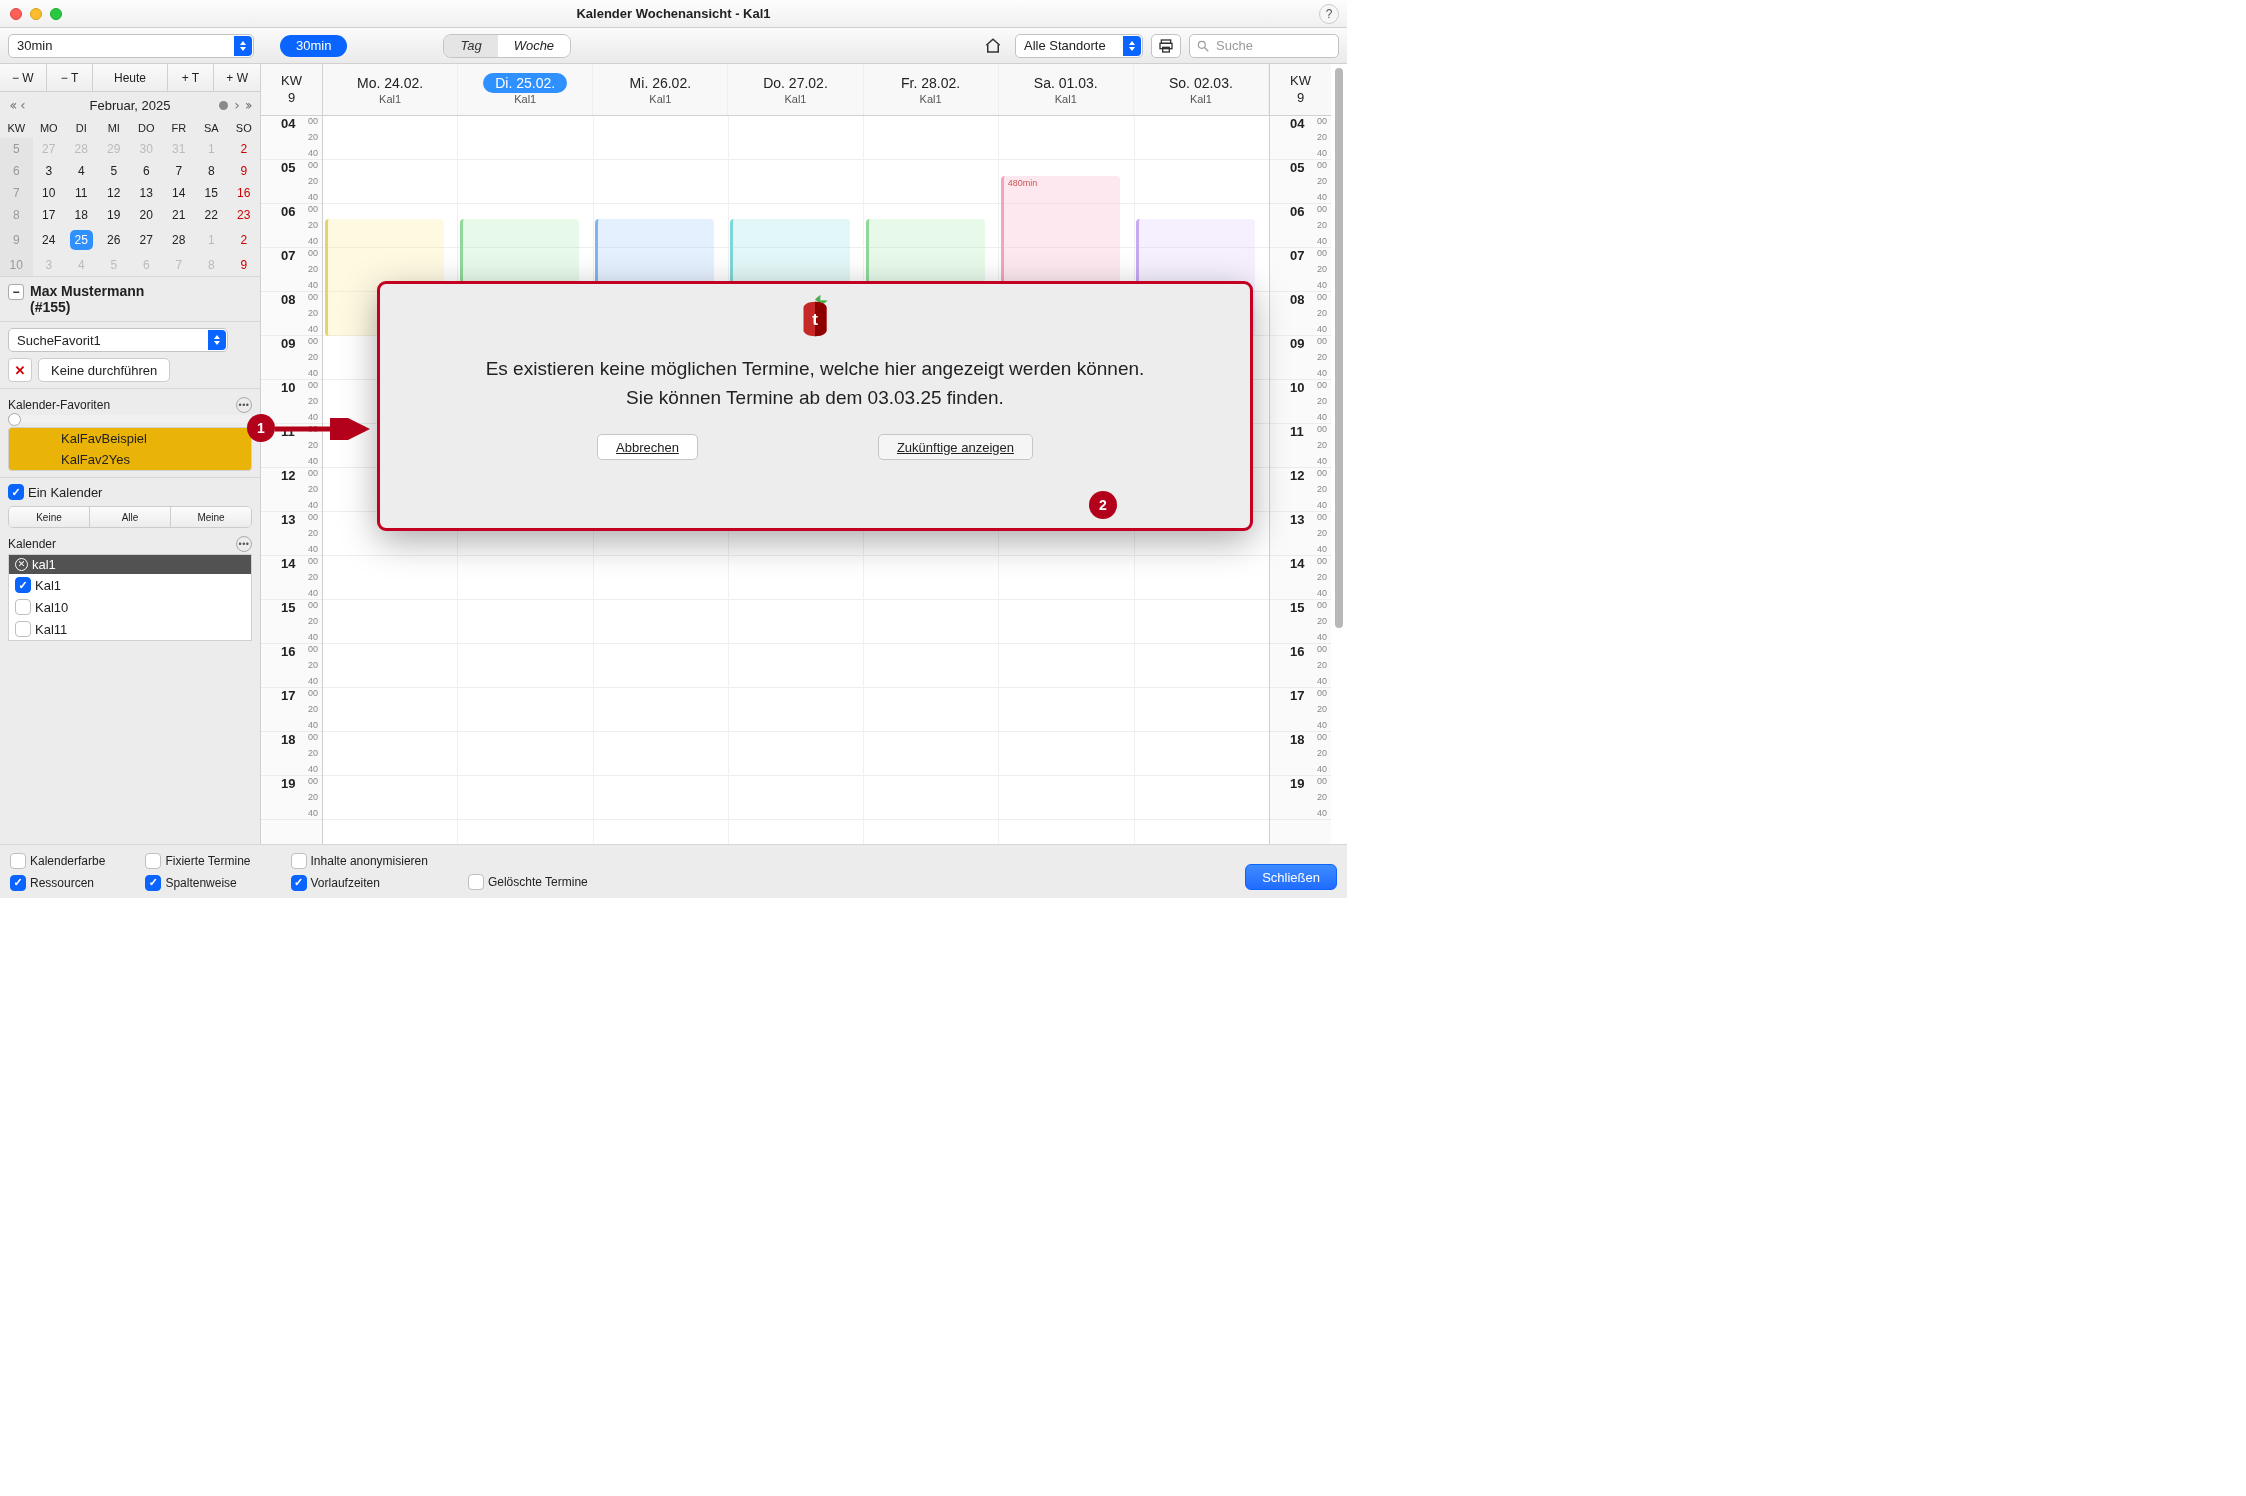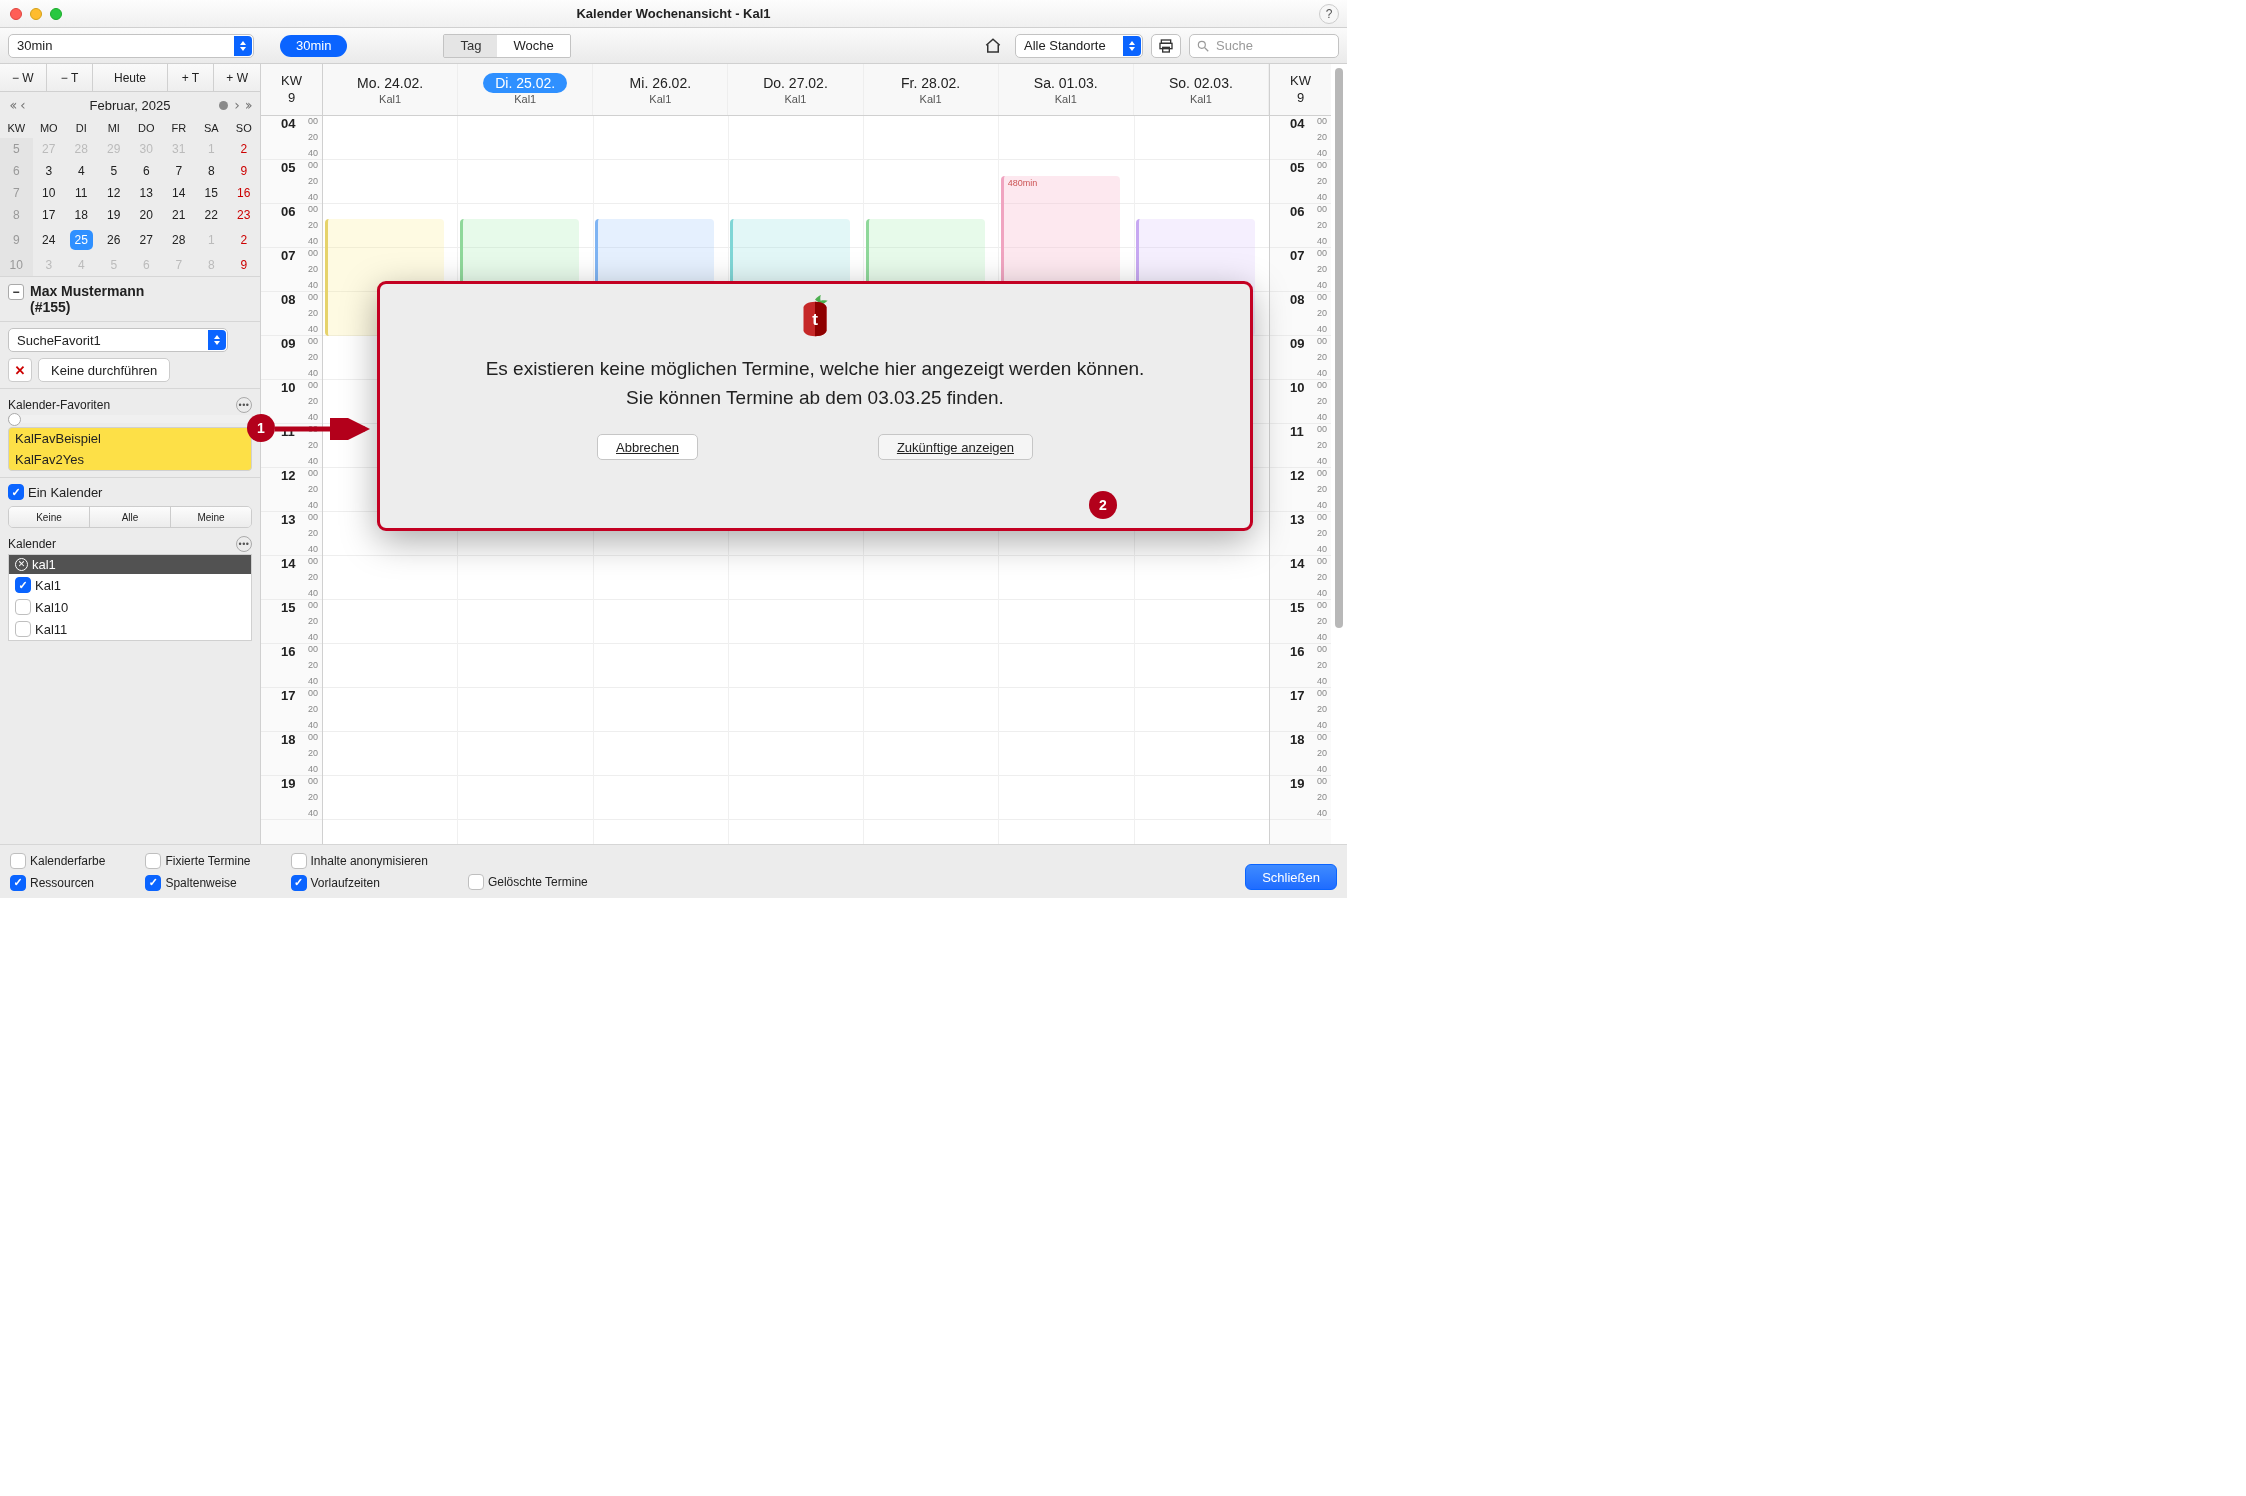--- a/index.html
+++ b/index.html
@@ -27,21 +27,21 @@
 
 
 .toolbar{height:36px;background:linear-gradient(#fbfbfb,#eaeaea);border-bottom:1px solid var(--light-border);display:flex;align-items:center;padding:0 8px;gap:8px;}
 .popup,.seg-btn,.tbbtn,.search{height:24px;border:1px solid #c3c3c3;border-radius:5px;background:#fff;display:flex;align-items:center;font-size:13px;}
 .popup{position:relative;padding:0 28px 0 8px;justify-content:flex-start;}
 .popup .arrows{position:absolute;right:1px;top:1px;bottom:1px;width:18px;border-radius:0 4px 4px 0;background:#0a64ff;display:flex;flex-direction:column;align-items:center;justify-content:center;gap:0;}
 .arrows::before,.arrows::after{content:"";width:0;height:0;border-left:3.5px solid transparent;border-right:3.5px solid transparent;}
 .arrows::before{border-bottom:4px solid #fff;margin-bottom:1px;}
 .arrows::after{border-top:4px solid #fff;margin-top:1px;}
 .pill{border-radius:11px;height:22px;padding:0 16px;background:#0a64ff;color:#fff;display:flex;align-items:center;font-size:13px;font-weight:500;}
-.seg{display:flex;border:1px solid #c3c3c3;border-radius:2px;overflow:hidden;height:24px;}
+.seg{display:flex;border:1px solid #c3c3c3;border-radius:8px;overflow:hidden;height:24px;font-style:italic;}
 .seg>div{padding:0 16px;display:flex;align-items:center;font-size:13px;}
 .seg .off{background:#e5e5e5;color:#333;}
 .seg .on{background:#fff;}
 .tbicon{width:28px;height:28px;display:flex;align-items:center;justify-content:center;}
 .search{width:150px;padding:0 8px 0 26px;background:#fff;position:relative;color:#9a9a9a;}
 .search svg{position:absolute;left:6px;top:4px;}
 
 
 .main{position:absolute;top:64px;bottom:54px;left:0;right:16px;display:flex;}
 .sidebar{width:261px;background:var(--panel);border-right:1px solid var(--light-border);overflow:hidden;display:flex;flex-direction:column;}
@@ -75,21 +75,21 @@
 .favpop{width:220px;}
 .favrow{display:flex;gap:6px;align-items:center;margin-top:6px;}
 .xbtn{width:24px;height:24px;border:1px solid #ccc;border-radius:4px;background:#fff;display:flex;align-items:center;justify-content:center;color:#c00;font-weight:700;}
 .btn{height:24px;padding:0 12px;border:1px solid #ccc;border-radius:5px;background:#fff;display:flex;align-items:center;}
 
 .hdrrow{display:flex;align-items:center;justify-content:space-between;font-size:12px;padding-top:4px;}
 .more{width:16px;height:16px;border:1px solid #aaa;border-radius:50%;display:flex;align-items:center;justify-content:center;font-size:9px;letter-spacing:0.5px;color:#555;}
 .slider{height:8px;background:linear-gradient(to right,#ccc,#ccc 6px,#000 6px,#000 7px,#f0f0f0 7px);margin-top:2px;border-radius:4px;position:relative;}
 .slider::after{content:"";position:absolute;left:0px;top:-2px;width:11px;height:11px;background:#fff;border:1px solid #aaa;border-radius:50%;}
 
-.list{border:1px solid #d0d0d0;border-radius:4px;max-height:52px;overflow-y:auto;background:#fde047;margin-top:4px;}
+.list{border:1px solid #d0d0d0;border-radius:4px;max-height:52px;overflow-y:auto;background:#eab308;margin-top:4px;padding-left:46px;}
 .list div{padding:3px 6px;font-size:13px;}
 
 .ck{width:16px;height:16px;border-radius:4px;border:1px solid #bfbfbf;display:inline-flex;align-items:center;justify-content:center;vertical-align:middle;margin-right:4px;background:#fff;}
 .ck.on{background:#0a64ff;border-color:#0a64ff;color:#fff;}
 .ck.on::after{content:"✓";font-size:11px;font-weight:700;color:#fff;}
 
 .seg3{display:flex;border:1px solid #ccc;border-radius:5px;overflow:hidden;width:100%;height:22px;}
 .seg3>div{flex:1;display:flex;align-items:center;justify-content:center;font-size:10px;border-right:1px solid #ccc;background:linear-gradient(#fcfcfc,#ececec);}
 .seg3>div:last-child{border-right:0;}
 

